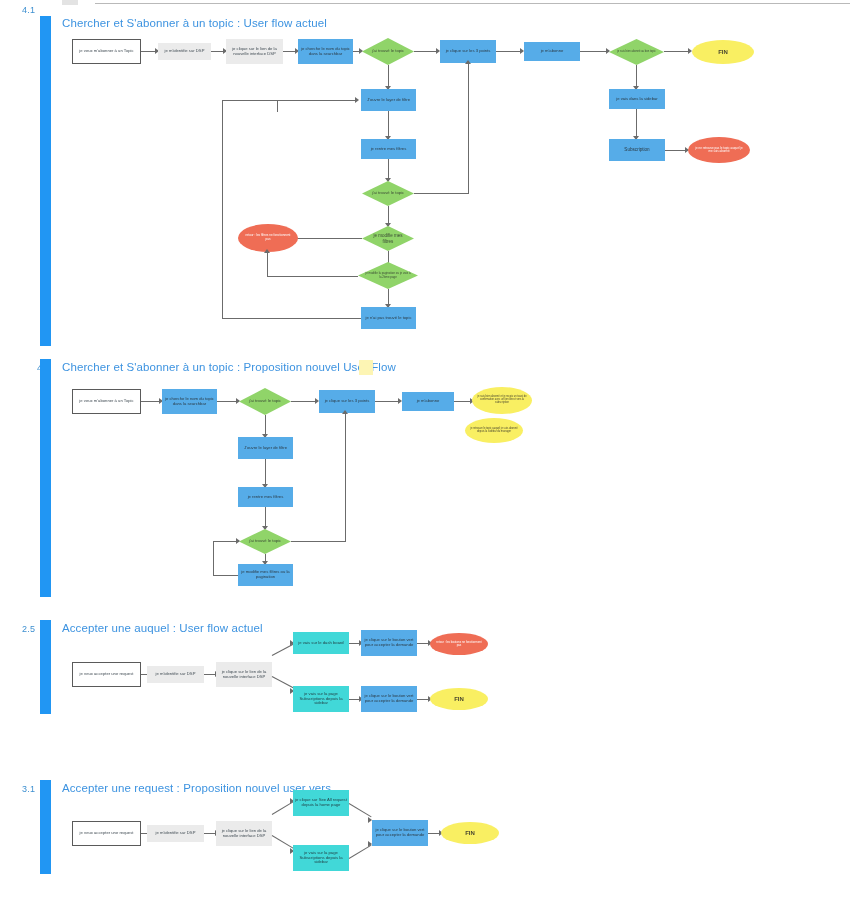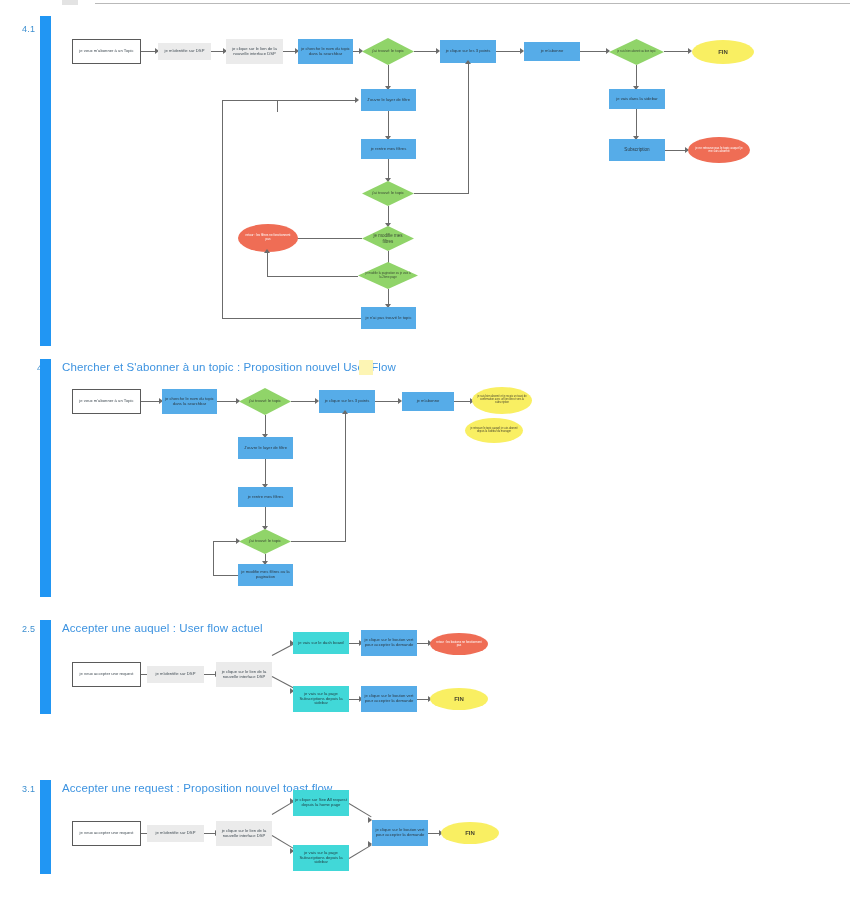--- a/index.html
+++ b/index.html
@@ -124,22 +124,23 @@
 </style>
 </head>
 <body>
 
 <div id="canvas">
 
   <div class="top-rule"></div>
   <div class="top-rule-left"></div>
   <div class="top-nub"></div>
 
-  <div class="sec-num" style="left:22px; top:24px;">4.1</div>
+  <div class="sec-num" style="left:22px; top:5px;">4.1</div>
   <div class="sec-bar" style="left:40px; top:16px; height:330px;"></div>
+  <div class="sec-title" style="left:62px; top:17px;">Chercher et S'abonner à un topic : User flow actuel</div>
 
   <div class="node n-start" style="left:72px; top:39px; width:69px; height:25px; font-size:4.2px;">je veux m'abonner à un Topic</div>
   <div class="ln lnh" style="left:141px; top:51px; width:16px;"></div>
   <div class="arrow ar-r" style="left:155px; top:48px;"></div>
 
   <div class="node n-gray" style="left:158px; top:43px; width:53px; height:17px; font-size:4.2px;">je m'identifie sur DSP</div>
   <div class="ln lnh" style="left:211px; top:51px; width:14px;"></div>
   <div class="arrow ar-r" style="left:223px; top:48px;"></div>
 
   <div class="node n-gray" style="left:226px; top:39px; width:57px; height:25px; font-size:4.2px;">je clique sur le lien de la nouvelle interface DSP</div>
@@ -329,21 +330,21 @@
   <div class="node n-teal" style="left:293px; top:686px; width:56px; height:26px; font-size:4.2px;">je vais sur la page Subscriptions depuis la sidebar</div>
   <div class="ln lnh" style="left:349px; top:699px; width:13px;"></div>
   <div class="arrow ar-r" style="left:359px; top:696px;"></div>
   <div class="node n-blue" style="left:361px; top:686px; width:56px; height:26px; font-size:4.2px;">je clique sur le bouton vert pour accepter la demande</div>
   <div class="ln lnh" style="left:417px; top:699px; width:13px;"></div>
   <div class="arrow ar-r" style="left:428px; top:696px;"></div>
   <div class="ellipse e-yellow" style="left:430px; top:688px; width:58px; height:22px; font-size:6px; font-weight:bold;">FIN</div>
 
   <div class="sec-num" style="left:22px; top:784px;">3.1</div>
   <div class="sec-bar" style="left:40px; top:780px; height:94px;"></div>
-  <div class="sec-title" style="left:62px; top:782px;">Accepter une request : Proposition nouvel toast flow</div>
+  <div class="sec-title" style="left:62px; top:782px;">Accepter une request : Proposition nouvel user vers</div>
 
   <div class="node n-start" style="left:72px; top:821px; width:69px; height:25px; font-size:4.2px;">je veux accepter une request</div>
   <div class="ln lnh" style="left:141px; top:833px; width:14px;"></div>
   <div class="arrow ar-r" style="left:153px; top:830px;"></div>
 
   <div class="node n-gray" style="left:147px; top:825px; width:57px; height:17px; font-size:4.2px;">je m'identifie sur DSP</div>
   <div class="ln lnh" style="left:204px; top:833px; width:13px;"></div>
   <div class="arrow ar-r" style="left:215px; top:830px;"></div>
 
   <div class="node n-gray" style="left:216px; top:821px; width:56px; height:25px; font-size:4.2px;">je clique sur le lien de la nouvelle interface DSP</div>

